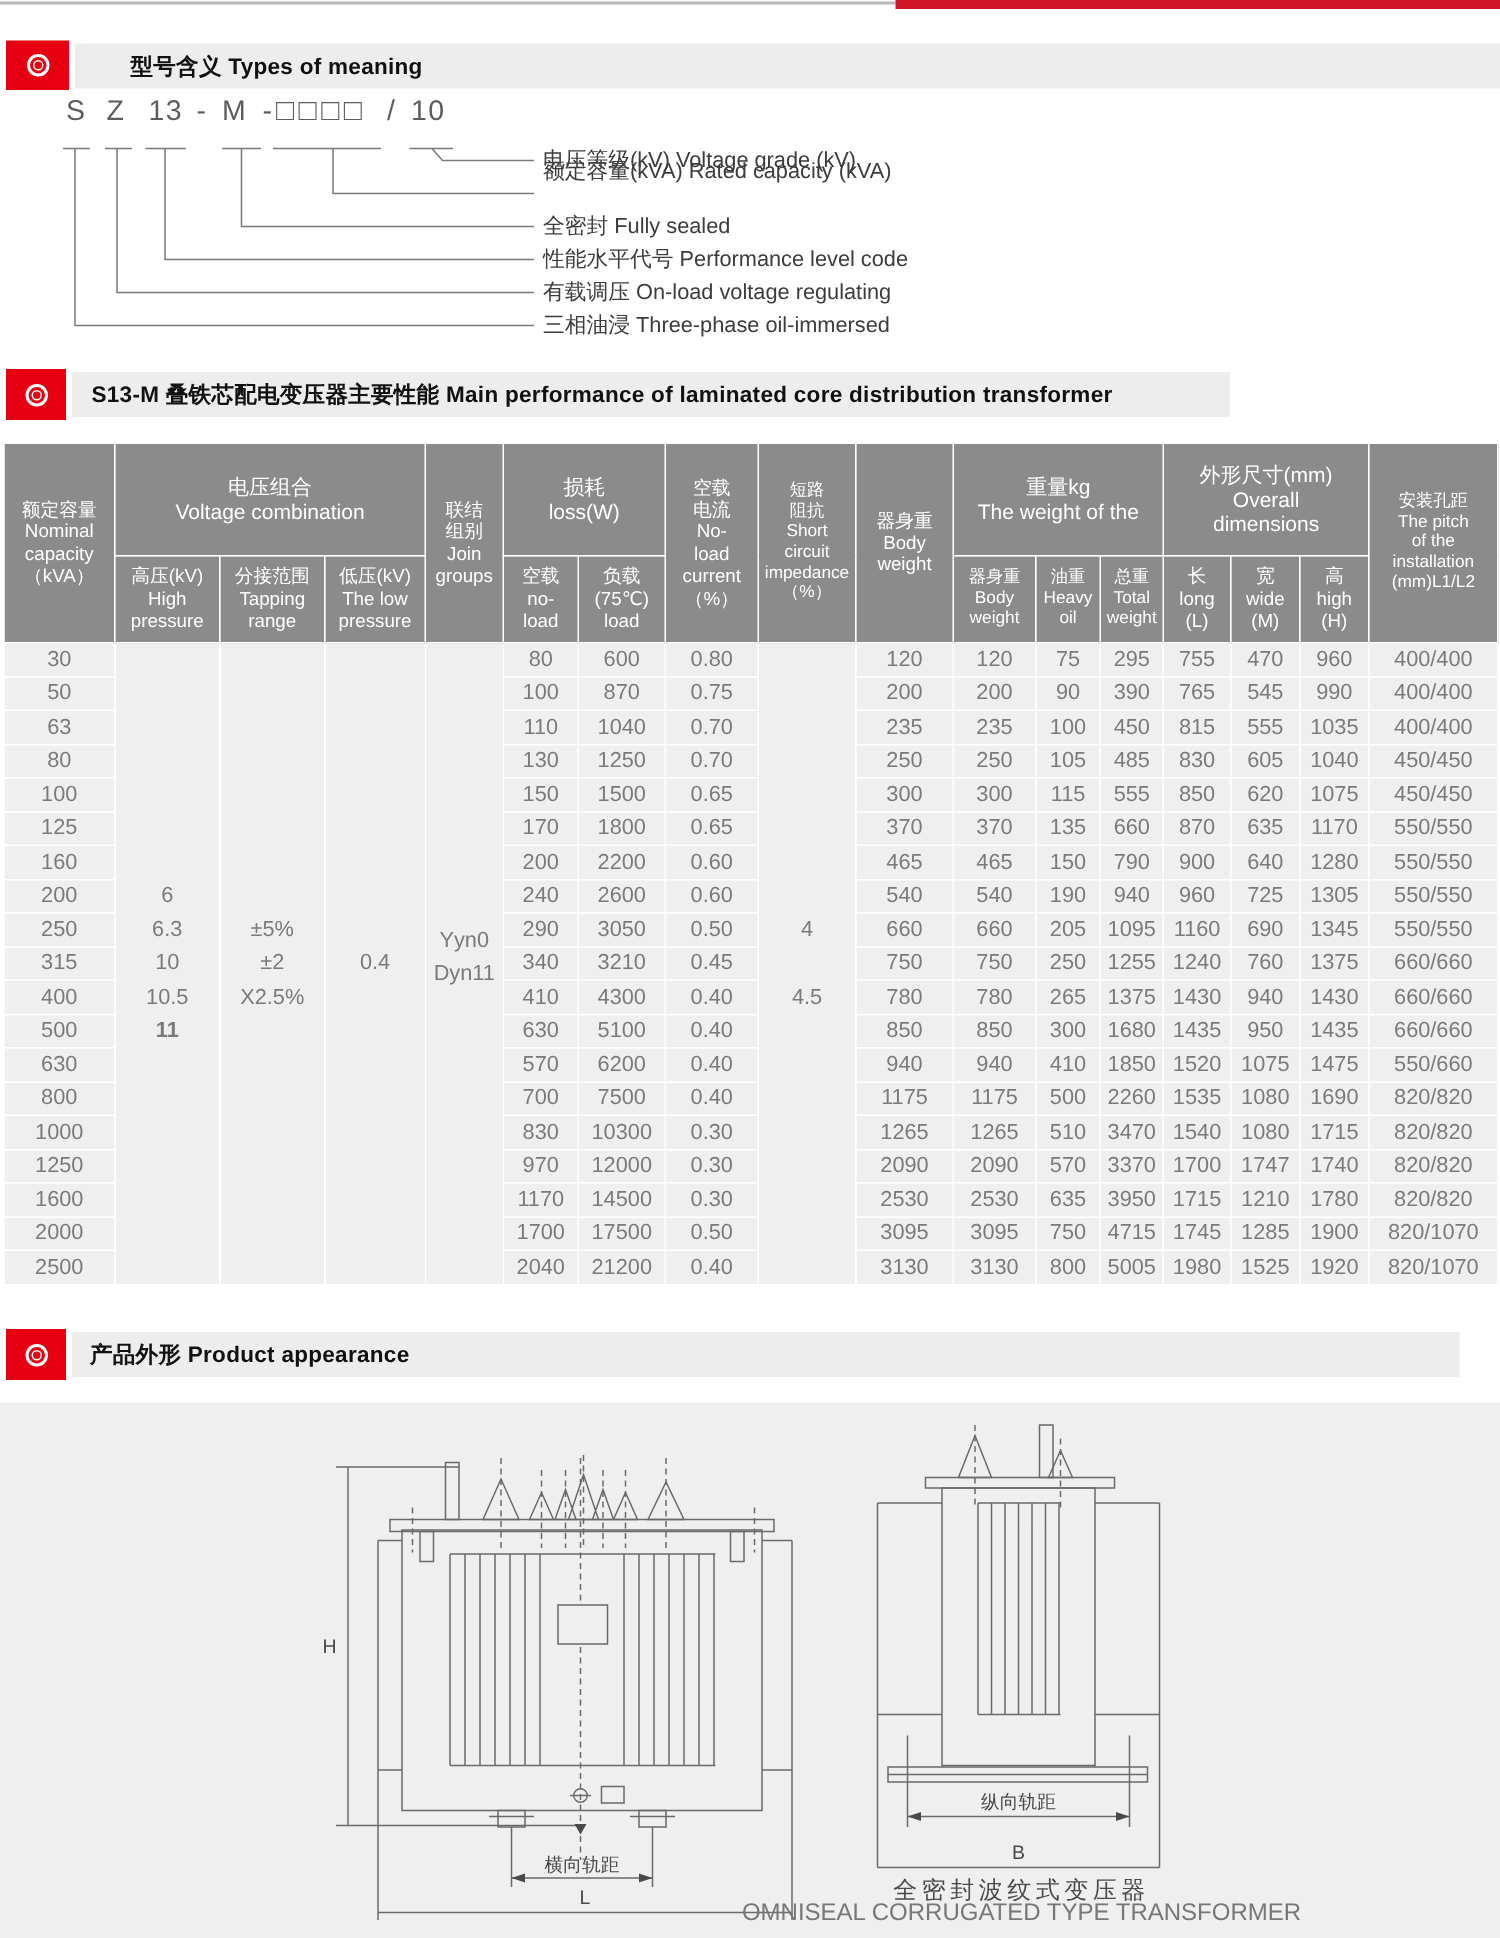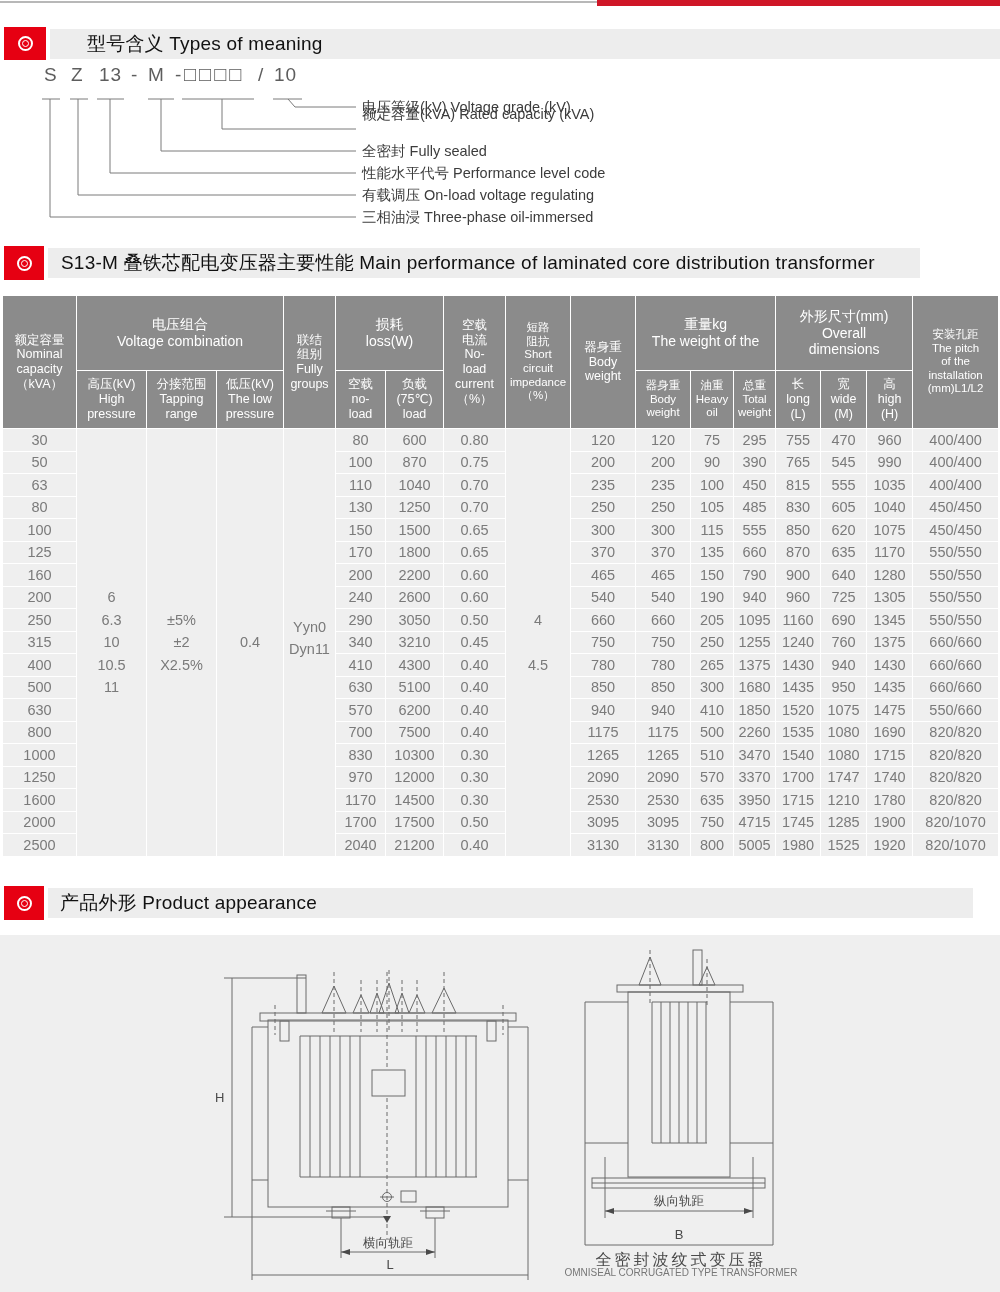--- a/index.html
+++ b/index.html
@@ -11,21 +11,21 @@
   .page{position:relative;width:1000px;height:1292px;margin:0 auto;background:#fff;overflow:hidden;
         font-family:"Liberation Sans","DejaVu Sans",sans-serif;color:#333;}
   
   .bar-left{position:absolute;left:0;top:1px;width:597px;height:2px;background:#b8b8b8;}
   .bar-right{position:absolute;left:597px;top:0;width:403px;height:6px;background:var(--bar-red);}
   
   .sec-icon{position:absolute;width:42px;height:33px;background:var(--accent-red);display:flex;align-items:center;justify-content:center;}
   .sec-icon .ring{width:15px;height:15px;border:2px solid #fff;border-radius:50%;position:relative;display:block;}
   .sec-icon .ring::before{content:"";position:absolute;inset:2px;border:1px solid #fff;border-radius:50%;}
   .sec-band{position:absolute;background:var(--band-gray);height:30px;display:flex;align-items:center;}
-  .sec-title{font-size:19px;font-weight:normal;color:#111;letter-spacing:0.2px;white-space:nowrap;}
+  .sec-title{font-size:15px;font-weight:bold;color:#111;letter-spacing:0.2px;white-space:nowrap;}
   
   .code-part{position:absolute;top:64px;font-size:19px;color:#5d5d5d;letter-spacing:1px;white-space:nowrap;}
   .code-part.boxes{font-size:20px;letter-spacing:3px;top:63px;}
   .diagram-lines{position:absolute;left:0;top:0;width:1000px;height:240px;}
   .callout{position:absolute;left:362px;transform:translateY(-50%);font-size:14.5px;color:#3c3c3c;white-space:nowrap;}
   
   table.perf{position:absolute;left:2px;top:295px;width:996px;border-collapse:collapse;table-layout:fixed;}
   table.perf th,table.perf td{border:1px solid #fff;padding:0;text-align:center;vertical-align:middle;}
   table.perf th{background:var(--hdr-gray);color:#fff;font-weight:normal;font-size:12.5px;line-height:1.18;white-space:pre-line;}
   table.perf .th-lg{font-size:14px;}
@@ -38,21 +38,21 @@
   table.perf td.merged span{position:absolute;left:0;width:100%;transform:translateY(-50%);text-align:center;}
   
   .panel{position:absolute;left:0;top:935px;width:1000px;height:357px;background:var(--row-gray);}
   .drawing{position:absolute;}
   .drawing line,.drawing path,.drawing rect,.drawing circle,.drawing polyline{stroke:#6a6a6a;fill:none;stroke-width:1;}
   .drawing .dash{stroke-dasharray:4 3;}
   .drawing .fill{fill:#4a4a4a;stroke:none;}
   .drawing .plate{fill:var(--row-gray);}
   .drawing text{font-family:"Liberation Sans","DejaVu Sans",sans-serif;fill:#4a4a4a;stroke:none;}
   .caption-zh{position:absolute;left:681px;top:1250px;transform:translateX(-50%);font-size:16px;letter-spacing:3px;color:#4a4a4a;white-space:nowrap;}
-  .caption-en{position:absolute;left:681px;top:1267px;transform:translateX(-50%);font-size:10px;color:#777;white-space:nowrap;}
+  .caption-en{position:absolute;left:681px;top:1267px;transform:translateX(-50%);font-size:16px;color:#777;white-space:nowrap;}
 </style>
 </head>
 <body>
 
 <div class="page">
 
   <div class="bar-left"></div>
   <div class="bar-right"></div>
 
   <div class="sec-icon" style="left:4px;top:27px;">
@@ -89,21 +89,21 @@
       <div class="callout" style="top: 114px;">额定容量(kVA) Rated capacity (kVA)</div>
       <div class="callout" style="top: 151px;">全密封 Fully sealed</div>
       <div class="callout" style="top: 173px;">性能水平代号 Performance level code</div>
       <div class="callout" style="top: 195px;">有载调压 On-load voltage regulating</div>
       <div class="callout" style="top: 217px;">三相油浸 Three-phase oil-immersed</div>
     </div>
 
   <div class="sec-icon" style="left:4px;top:246px;width:40px;height:34px;">
     <span class="ring"></span>
   </div>
-  <div class="sec-band" style="left:48px;top:248px;width:872px;padding-left:13px;">
+  <div class="sec-band" style="left:48px;top:248px;width:772px;padding-left:13px;">
     <span class="sec-title">S13-M 叠铁芯配电变压器主要性能 Main performance of laminated core distribution transformer</span>
   </div>
 
   <table class="perf">
     <colgroup>
       <col style="width:74px">
         <col style="width:70px">
         <col style="width:70px">
         <col style="width:67px">
       <col style="width:52px">
@@ -123,21 +123,21 @@
     <thead>
       <tr>
         <th rowspan="2">额定容量
 Nominal
 capacity
 （kVA）</th>
         <th colspan="3" class="th-lg">电压组合
 Voltage combination</th>
         <th rowspan="2">联结
 组别
-Fully
+Join
 groups</th>
         <th colspan="2" class="th-lg">损耗
 loss(W)</th>
         <th rowspan="2">空载
 电流
 No-
 load
 current
 （%）</th>
         <th rowspan="2" class="th-sm">短路
@@ -197,21 +197,21 @@
       </tr>
     </thead>
     <tbody id="perf-body">
         <tr>
           <td>30</td>
           <td rowspan="19" class="merged">
             <span style="top: 39.4737%;">6</span>
             <span style="top: 44.7368%;">6.3</span>
             <span style="top: 50%;">10</span>
             <span style="top: 55.2632%;">10.5</span>
-            <span style="top: 60.5263%;">11</span>
+            <span style="top: 60.5263%; font-weight: bold;">11</span>
           </td>
           <td rowspan="19" class="merged">
             <span style="top: 44.7368%;">±5%</span>
             <span style="top: 50%;">±2</span>
             <span style="top: 55.2632%;">X2.5%</span>
           </td>
           <td rowspan="19" class="merged">
             <span style="top: 50%;">0.4</span>
           </td>
           <td rowspan="19" class="merged">

